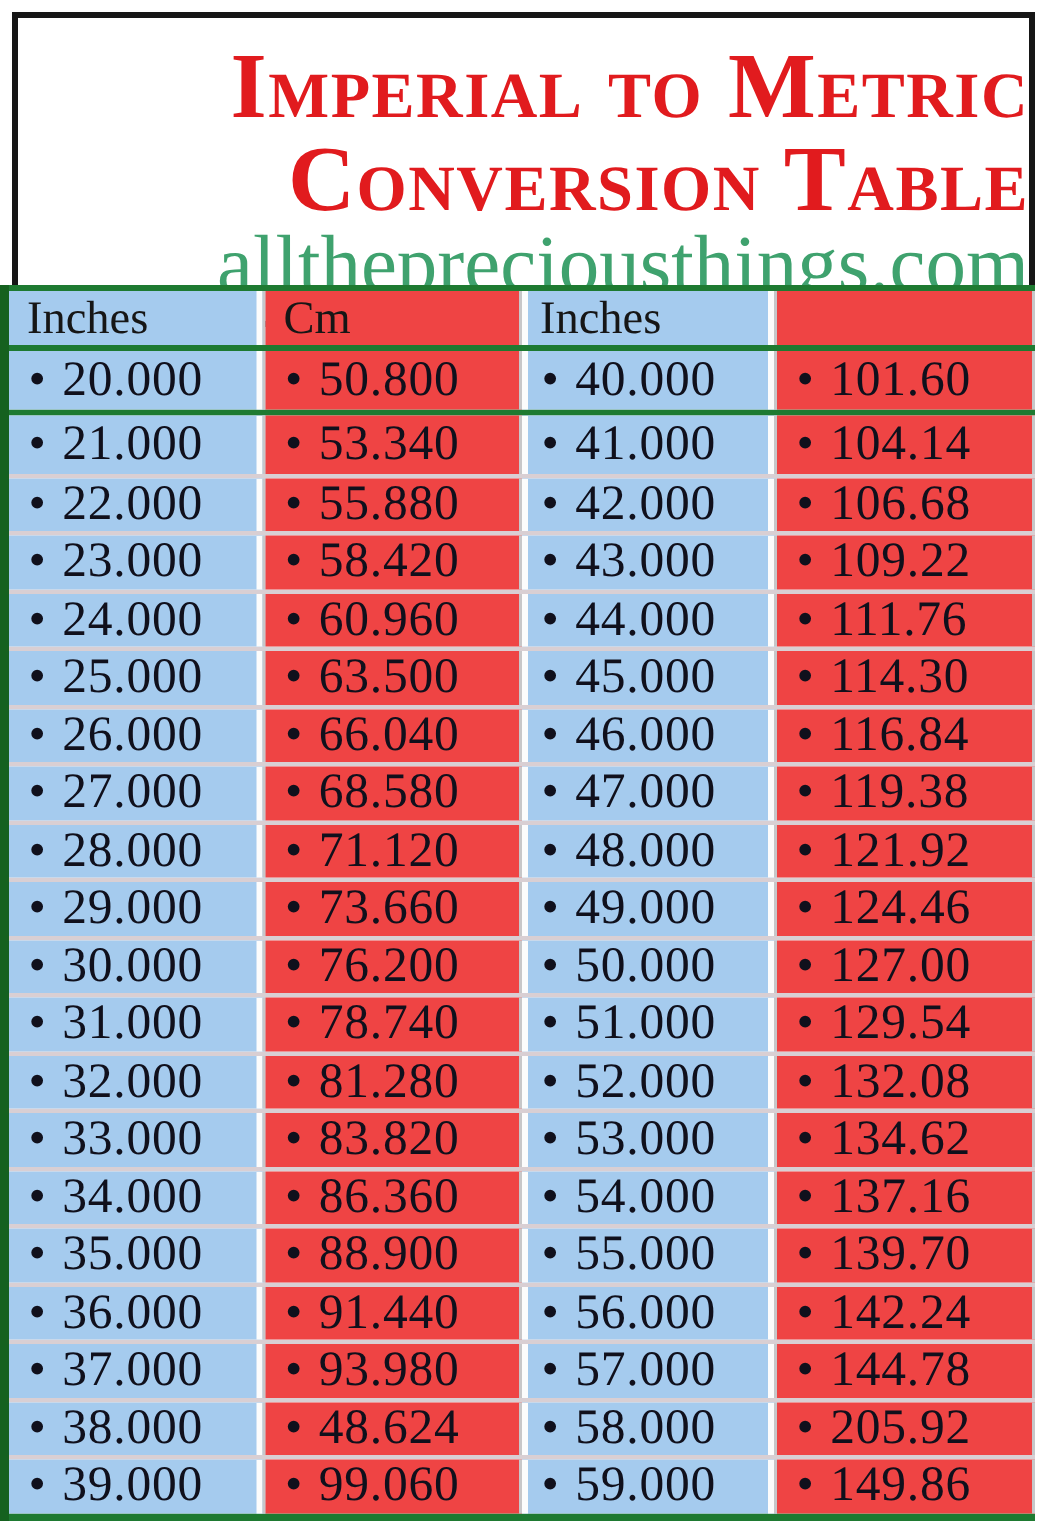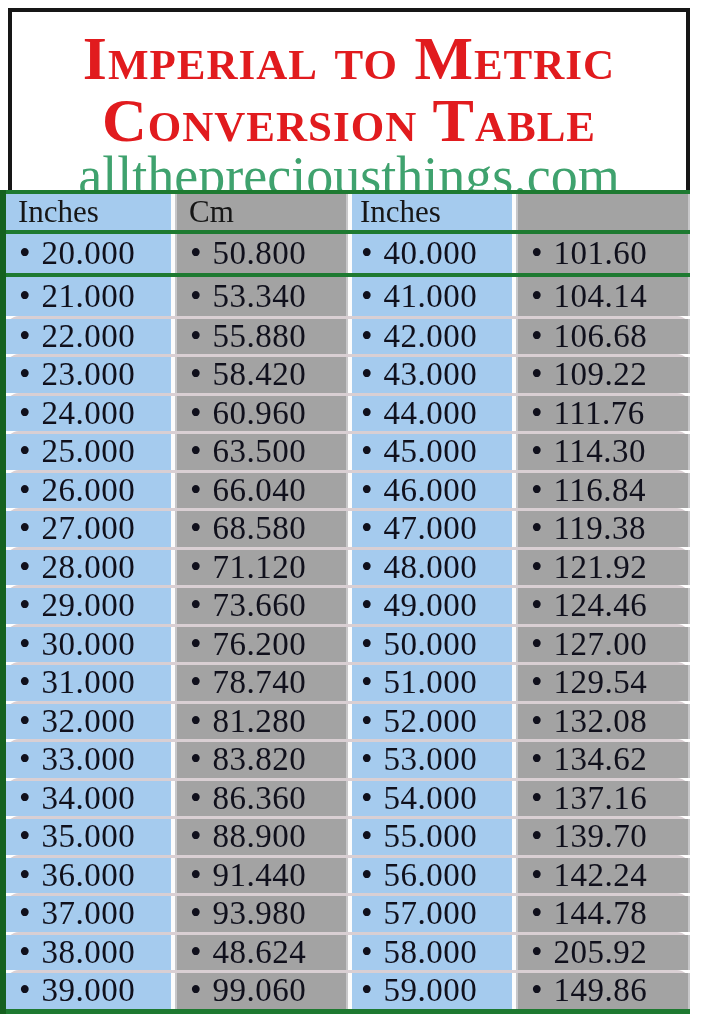--- a/index.html
+++ b/index.html
@@ -12,21 +12,21 @@
   }
 
   
   .header-box {
     position: absolute;
     left: 8px; top: 8px;
     width: 682px; height: 210px;
     border: 4px solid #161616;
     background: #ffffff;
     display: flex; flex-direction: column;
-    justify-content: center; align-items: center;
+    justify-content: center; align-items: flex-end;
     text-align: center;
   }
   .title-line {
     font-variant: small-caps;
     font-weight: bold;
     color: var(--title-red, #e11b1e);
     font-size: 62px;
     line-height: 62px;
     letter-spacing: 1px;
     white-space: nowrap;
@@ -52,21 +52,21 @@
     flex: 0 0 6px;
   }
   .table-inner { width: 684px; }
 
   .green-line {
     height: 4px;
     background: var(--divider-green, #1e7a31);
   }
   .green-line.bottom { height: 5px; }
 
-  .row { display: flex; width: 100%; border-radius: 13px; }
+  .row { display: flex; width: 100%; }
   .header-row { height: 36px; }
   .data-row { height: 38.5px; }
   .data-row.first-row { height: 39px; }
   #rows .data-row + .data-row {
     border-top: 3px solid var(--row-separator, #d9cfd3);
   }
 
   .cell {
     display: flex; align-items: center;
     padding-left: 13px;
@@ -77,21 +77,21 @@
   }
   .c0 { width: 171px; }
   .c1 { width: 171px; }
   .c2 { width: 170px; }
   .c3 { width: 172px; }
   .cell.blue {
     background: var(--column-blue, #a5cbee);
   }
   .cell.blue.c0 { box-shadow: inset -4px 0 0 #fcfcfc; }
   .cell.blue.c2 { box-shadow: inset -4px 0 0 #fcfcfc, inset 4px 0 0 #fcfcfc; }
-  .cell.white { background: #a3a3a3; }
+  .cell.white { background: #ef4444; }
 
   .header-cell {
     font-size: 31px;
     padding-left: 12px;
     color: #161616;
   }
   .bullet {
     margin-right: 11px;
     line-height: 1;
   }

